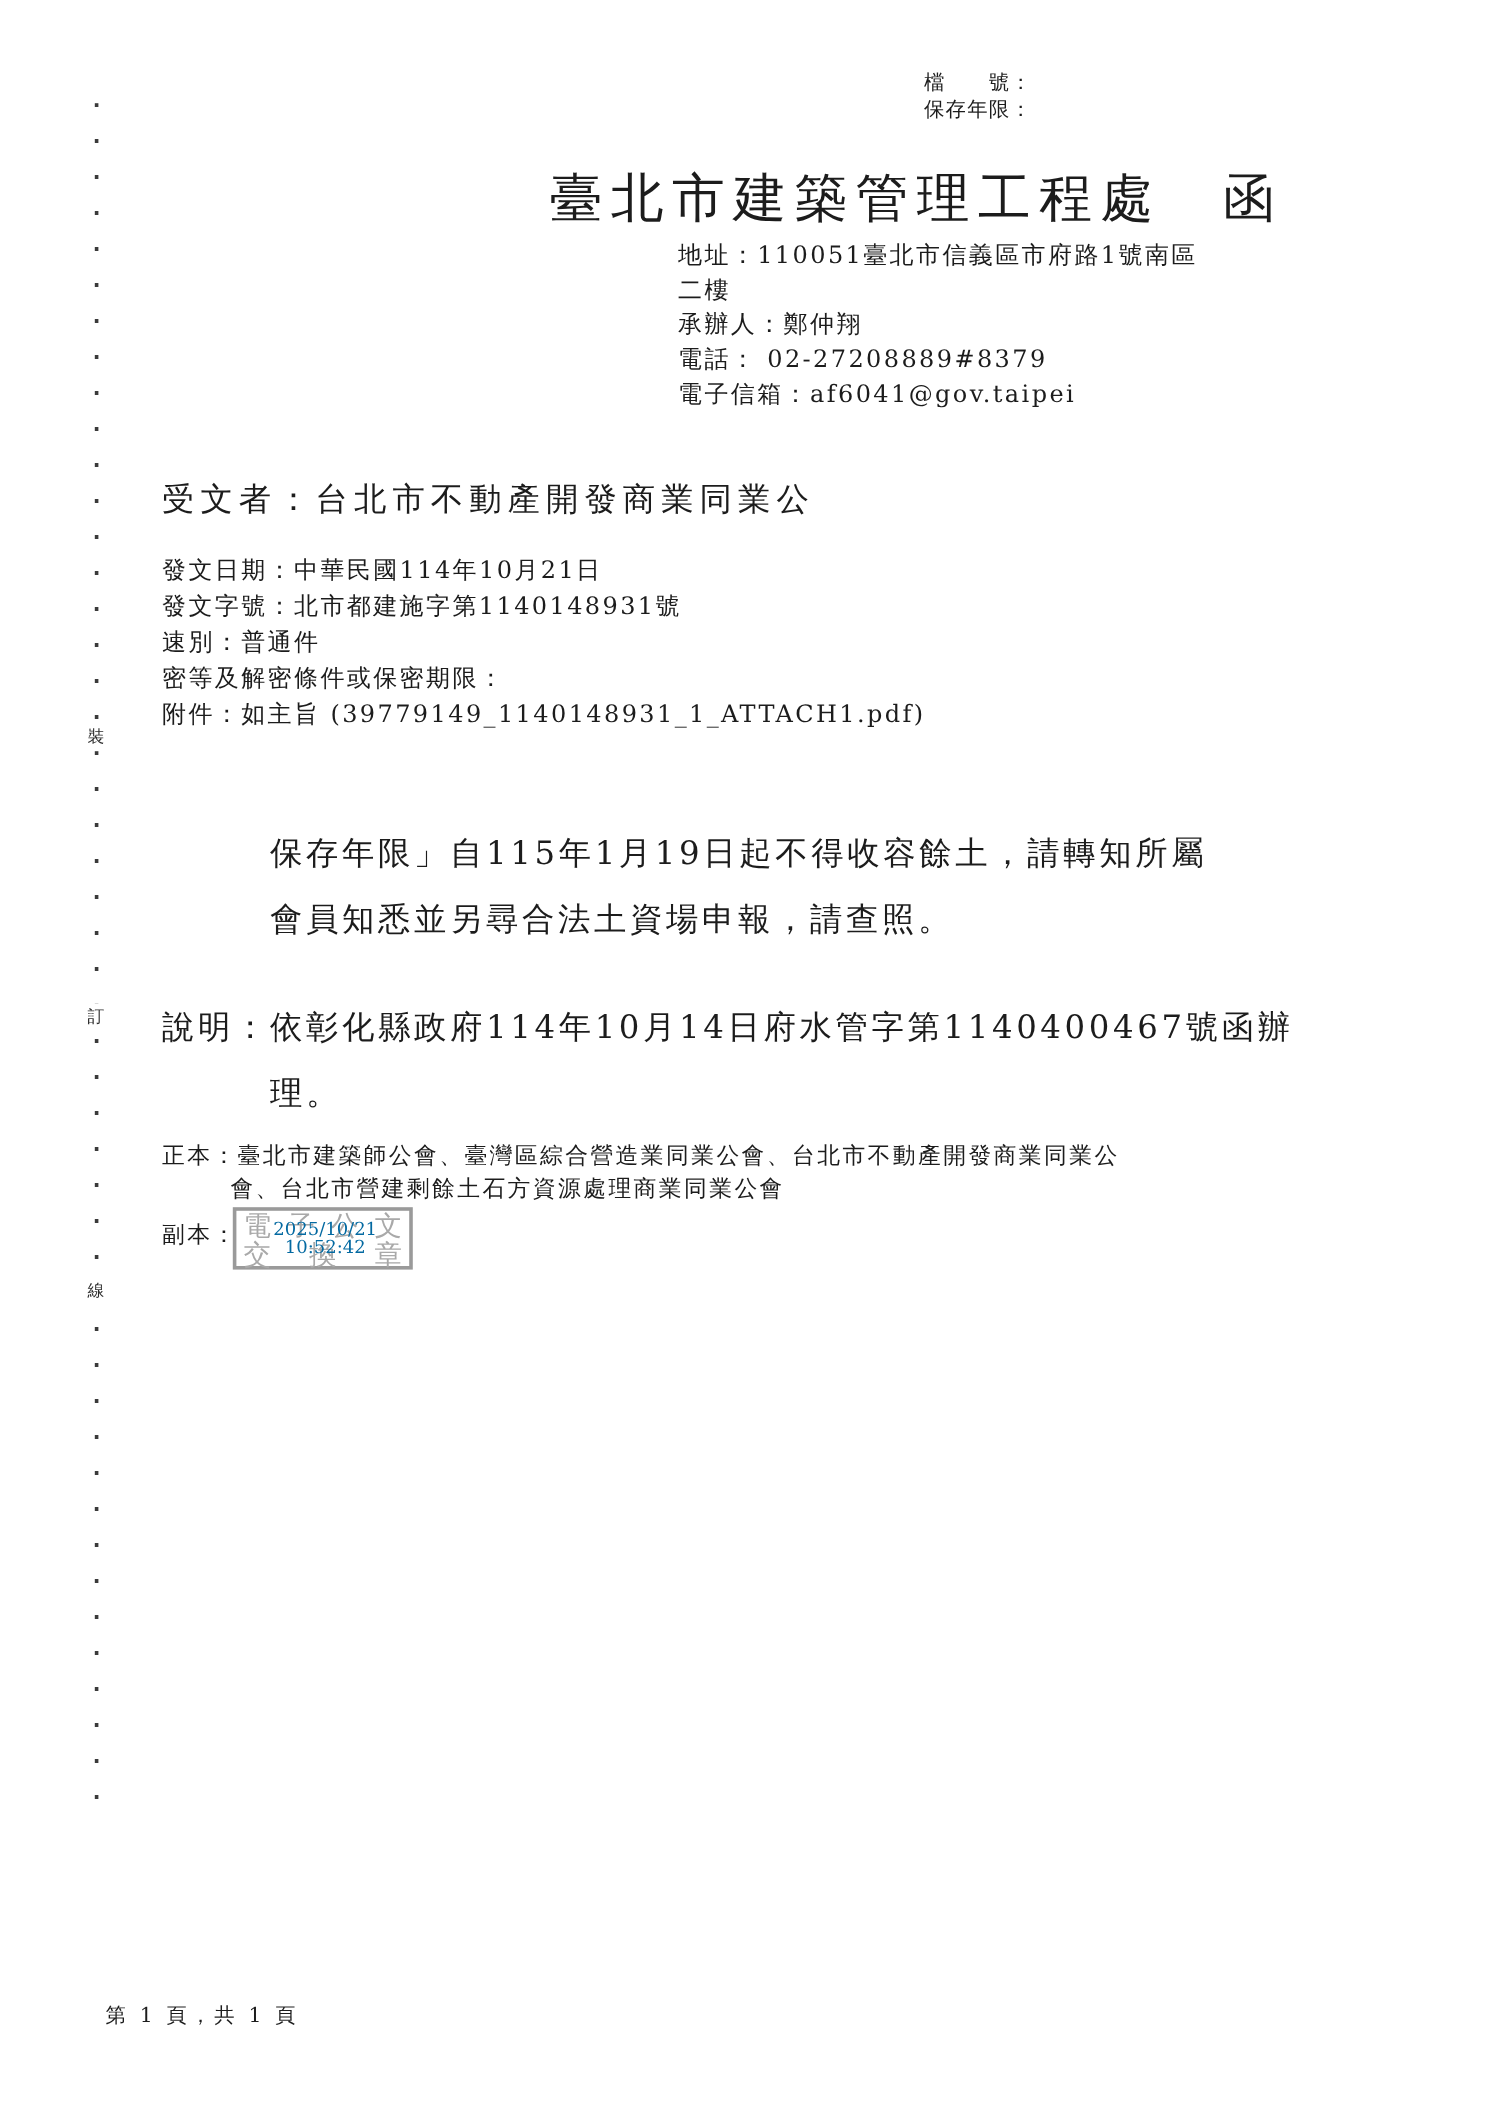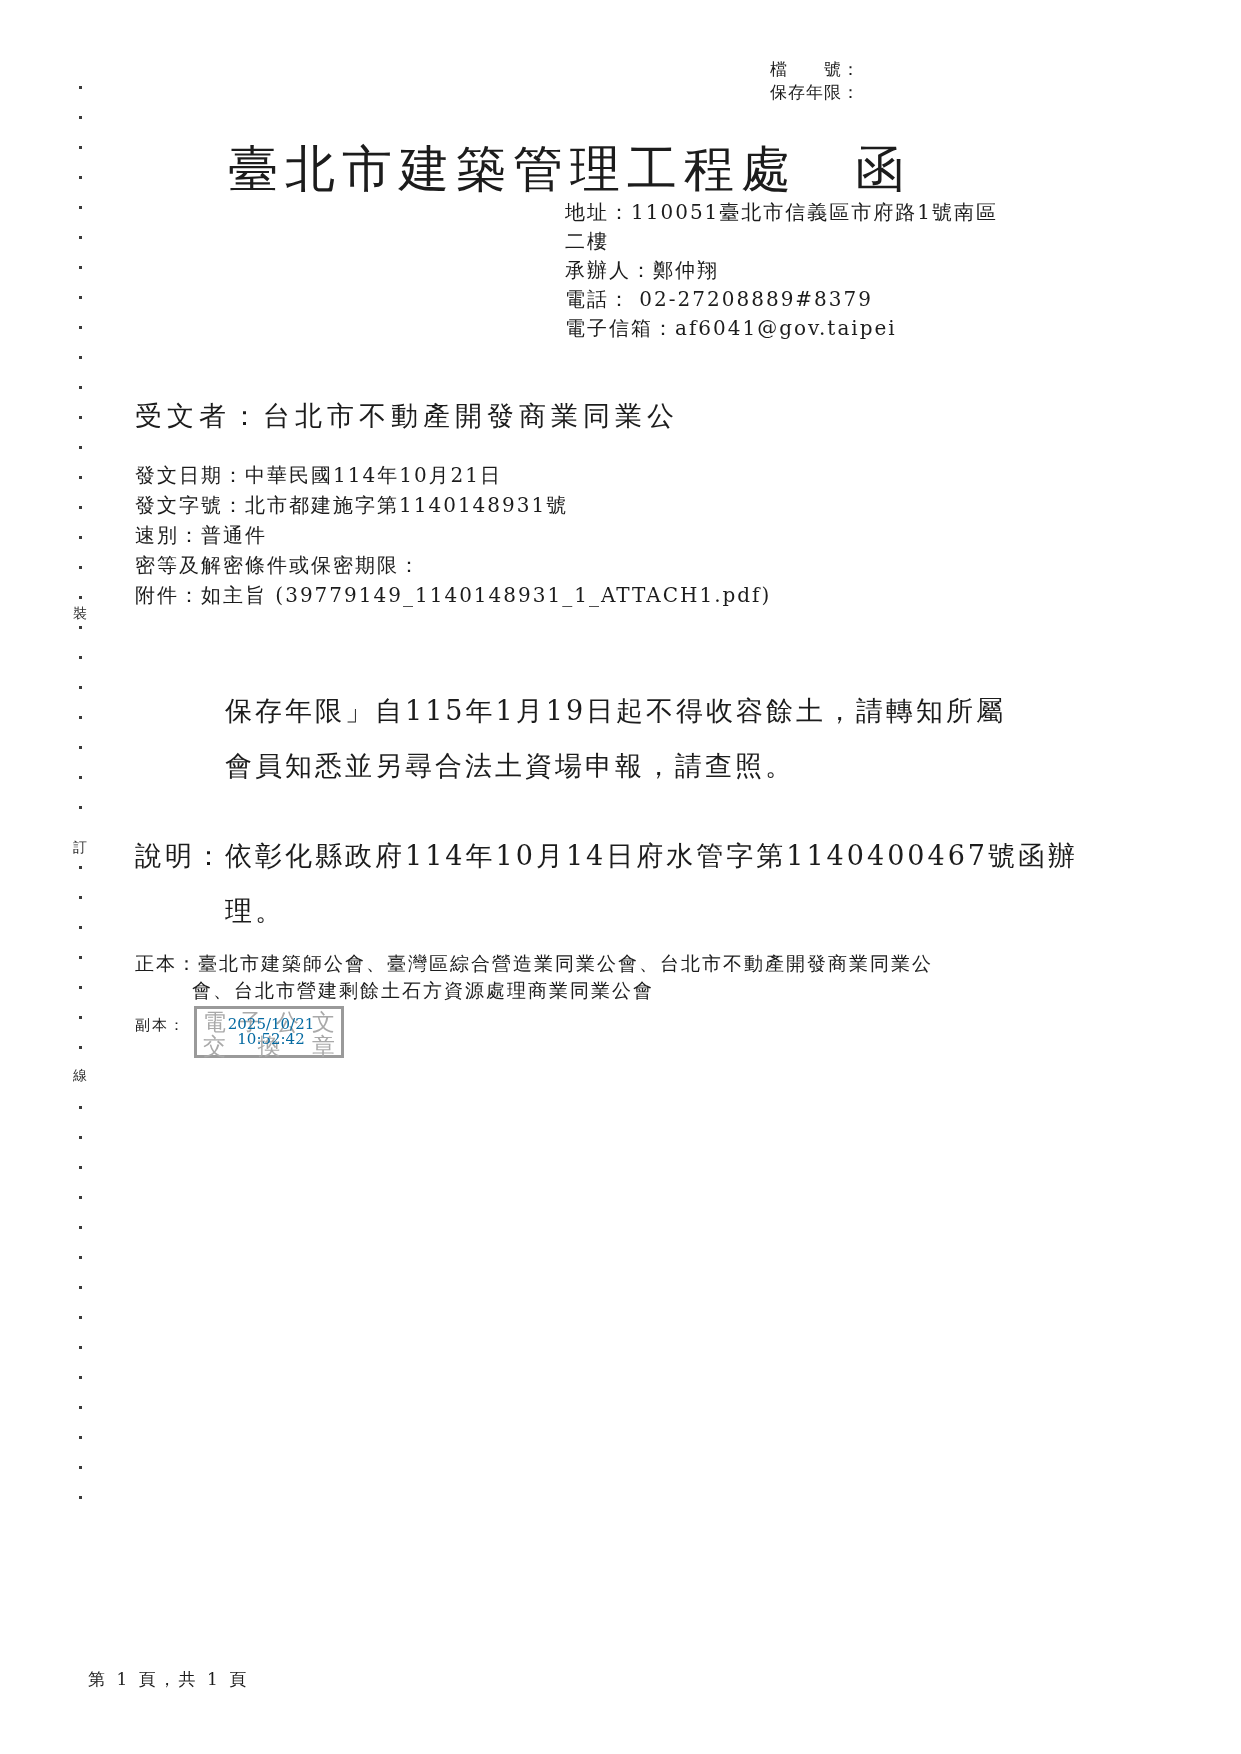--- a/index.html
+++ b/index.html
@@ -7,38 +7,38 @@
     position:relative;
     width:1241px;height:1754px;
     background:#ffffff;
     font-family:"DejaVu Serif","Liberation Serif",serif;
     color:#1c1c1c;
     overflow:hidden;
   }
   .abs{position:absolute;white-space:nowrap;}
 
   .fileno{left:758px;top:58px;font-size:17px;line-height:23px;letter-spacing:1px;margin-left:12px;}
-  .doc-title{left:70px;top:136px;width:1000px;text-align:center;font-size:50px;letter-spacing:7px;font-weight:400;}
+  .doc-title{left:70px;top:136px;width:1000px;text-align:right;font-size:44px;letter-spacing:7px;font-weight:400;}
 
   .sender{left:565px;top:198px;font-size:20px;line-height:29px;letter-spacing:2px;}
 
   .recipient{left:135px;top:398px;font-size:27px;letter-spacing:5px;}
 
   .meta{left:135px;top:460px;font-size:20px;line-height:30px;letter-spacing:2px;}
 
   .big{font-size:27px;letter-spacing:3px;}
   .subj1{left:135px;top:638px;}
   .subj2{left:225px;top:693px;}
   .subj3{left:225px;top:748px;}
   .expl1{left:135px;top:838px;}
   .expl2{left:225px;top:893px;}
 
   .copies{left:135px;top:948px;font-size:19px;line-height:30px;letter-spacing:2px;}
   .copies-l2{left:192px;top:978px;font-size:19px;letter-spacing:2px;}
-  .cc{left:135px;top:1016px;font-size:15px;letter-spacing:2px;}
+  .cc{left:135px;top:1016px;font-size:19px;letter-spacing:2px;}
 
   .stamp{
     left:194px;top:1006px;width:150px;height:52px;
     border:3px solid #9a9a9a;
     color:#a9a9a9;
     box-sizing:border-box;
     padding:1px 6px 0 6px;
   }
   .stamp-row{display:flex;justify-content:space-between;font-size:23px;line-height:24px;}
   .stamp-ts{

